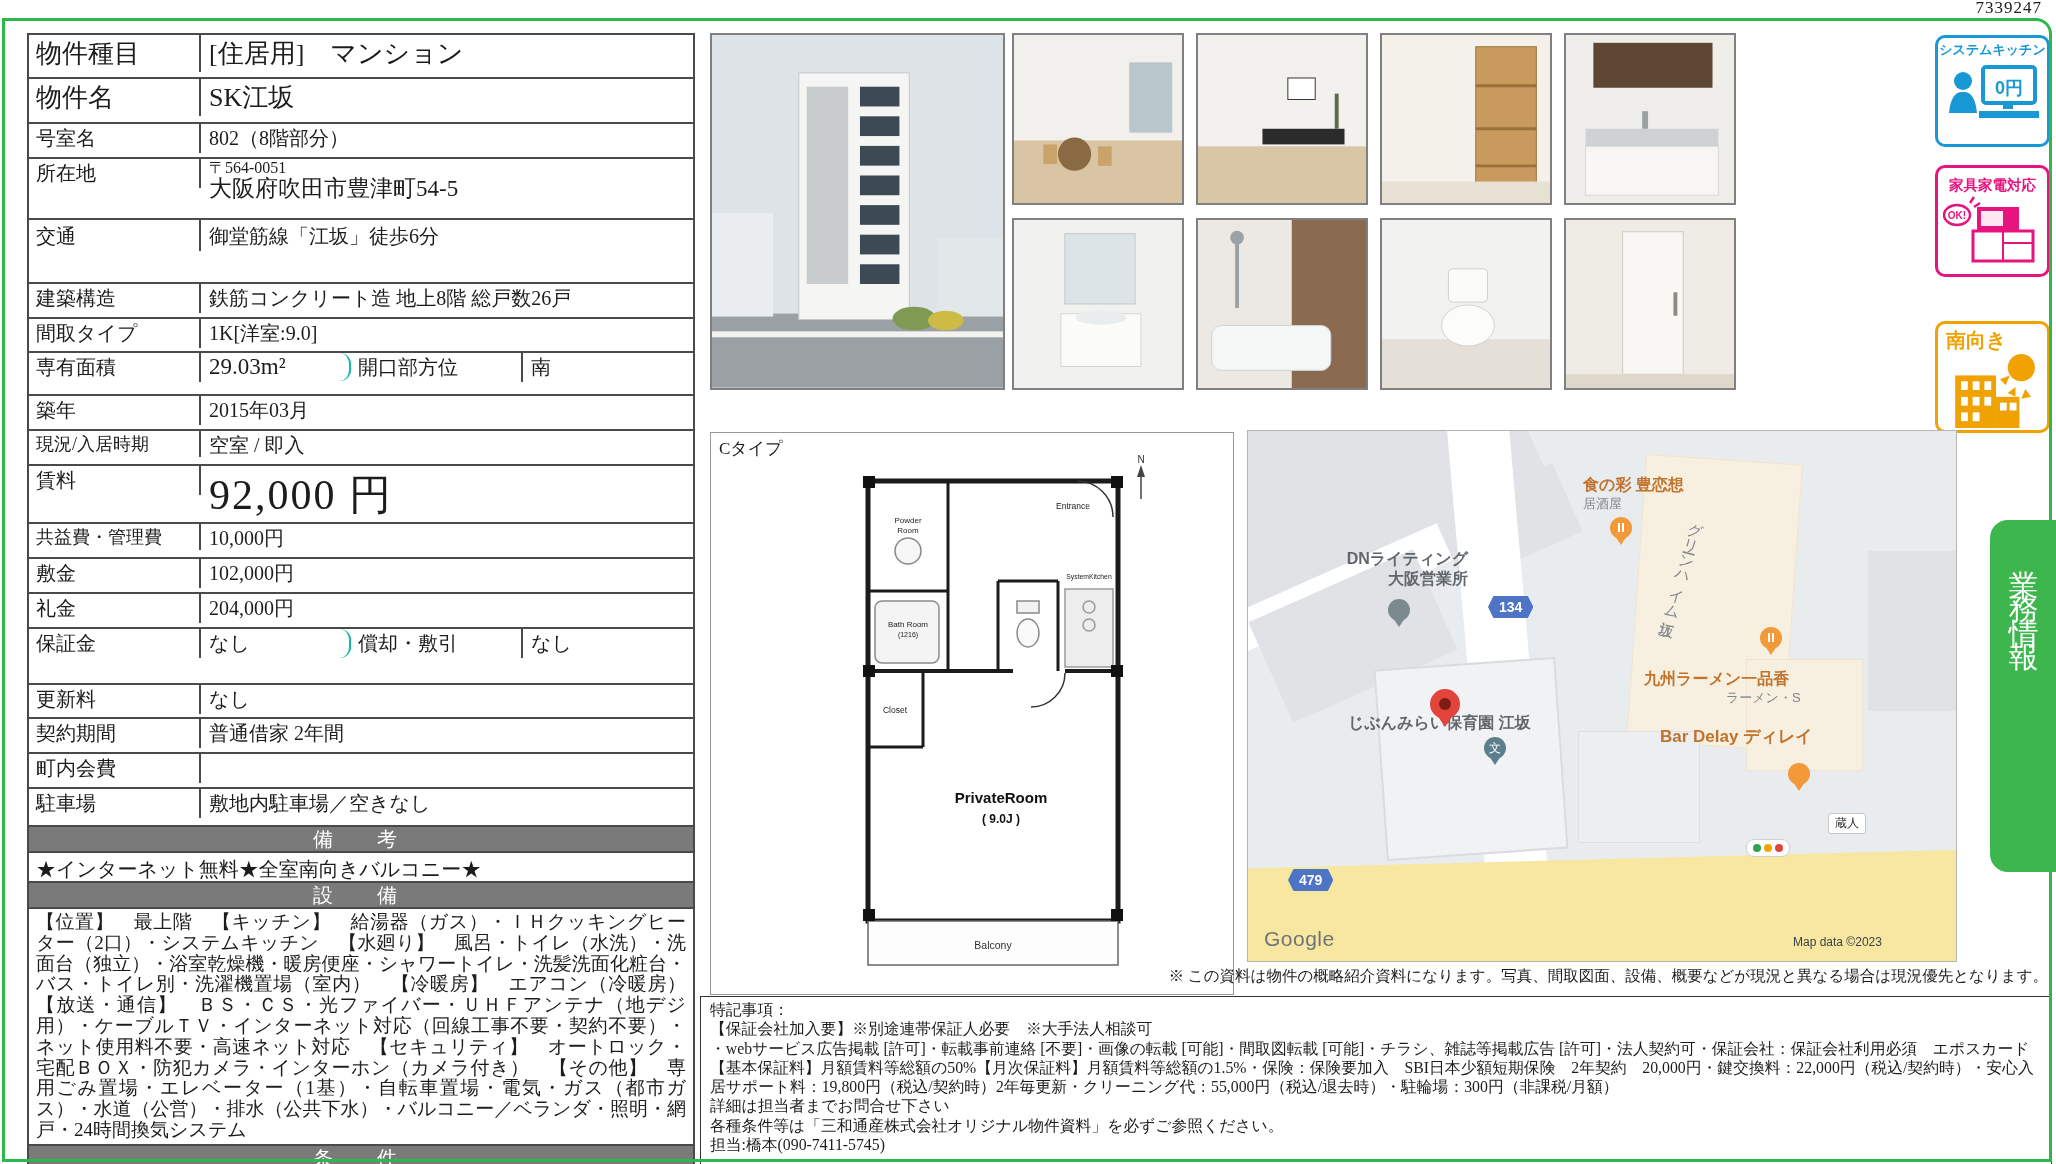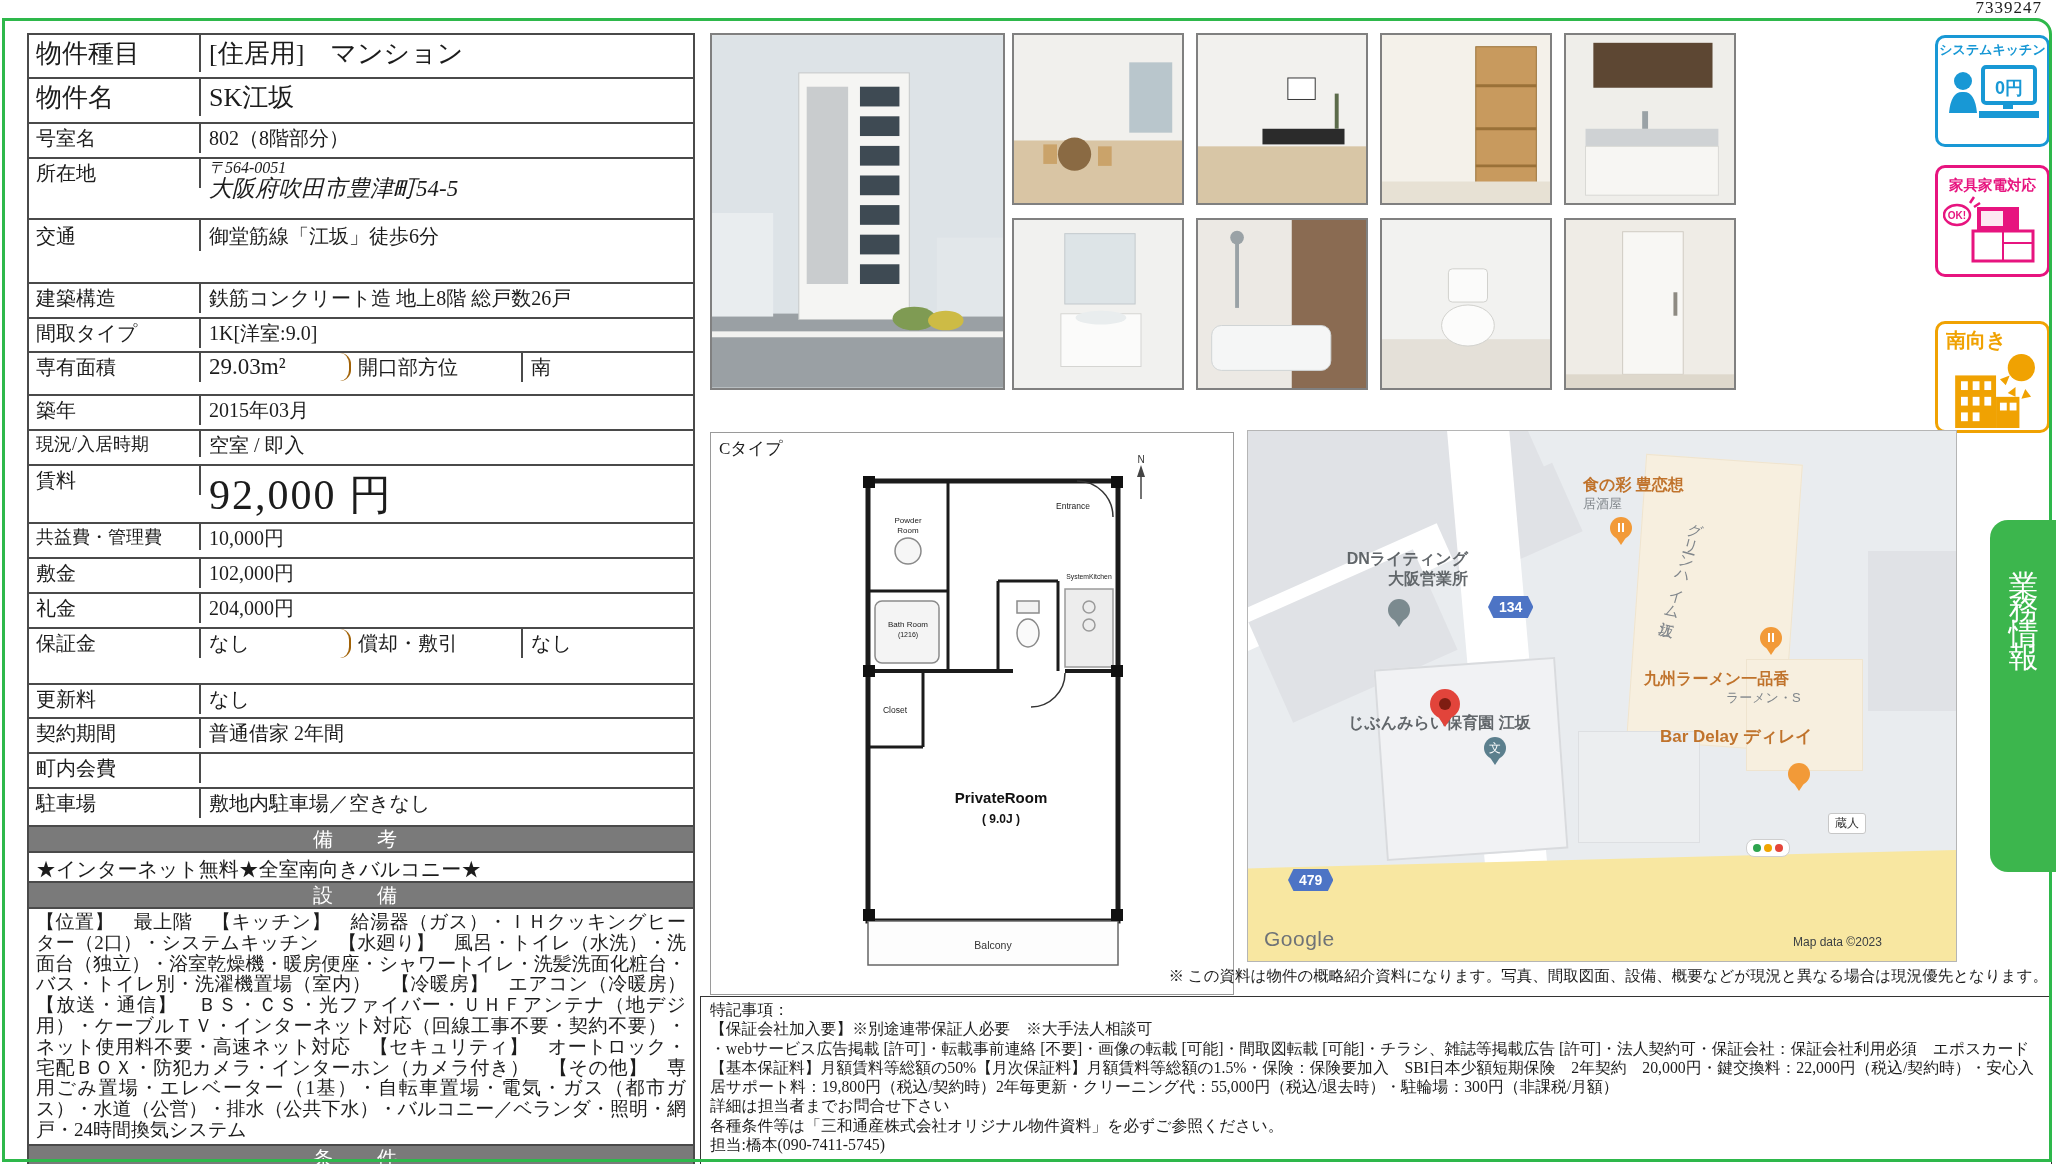--- a/index.html
+++ b/index.html
@@ -9,25 +9,25 @@
          border-radius:0 16px 0 0;pointer-events:none;z-index:50;}
   .serial{position:absolute;top:-2px;right:14px;font-size:17px;letter-spacing:1px;z-index:51;}
 
   
   .ptable{position:absolute;left:27px;top:33px;width:668px;border:2px solid #4a4a4a;background:#fff;box-sizing:border-box;}
   .tr{display:flex;border-bottom:2px solid #4a4a4a;box-sizing:border-box;align-items:flex-start;}
   .tr:last-child{border-bottom:none;}
   .th{width:172px;flex:0 0 172px;border-right:2px solid #4a4a4a;padding:1px 7px;display:flex;align-items:center;
       font-size:20px;box-sizing:border-box;}
   .td{flex:1;padding:1px 8px;display:flex;align-items:center;font-size:20px;box-sizing:border-box;}
-  .td.w1{flex:0 0 150px;border-right:2px solid #a16207;border-radius:11px;}
+  .td.w1{flex:0 0 150px;border-right:2px solid #14b8a6;border-radius:11px;}
   .th2{flex:0 0 172px;border-right:2px solid #4a4a4a;padding:1px 7px;display:flex;align-items:center;font-size:20px;box-sizing:border-box;}
   .big .th,.big .td{font-size:26px;}
   .money{font-size:42px;letter-spacing:2px;}
-  .addr{flex-direction:column;align-items:flex-start;justify-content:center;font-style:italic;}
+  .addr{flex-direction:column;align-items:flex-start;justify-content:center;}
   .addr .zip{font-size:16px;line-height:1.05;}
   .addr .town{font-size:23px;line-height:1.05;}
   .vtop{align-items:flex-start;padding-top:3px;}
   .sechead{background:#7a7a7a;color:#fff;text-align:center;font-size:20px;letter-spacing:12px;
            padding:1px 0;height:22px;line-height:22px;border-bottom:2px solid #4a4a4a;}
   .secbody{padding:3px 7px;font-size:19.5px;border-bottom:2px solid #4a4a4a;box-sizing:border-box;}
   .setsubi{font-size:19px;line-height:20.8px;text-align:justify;}
   .joken{border-bottom:none;min-height:44px;}
 
   

